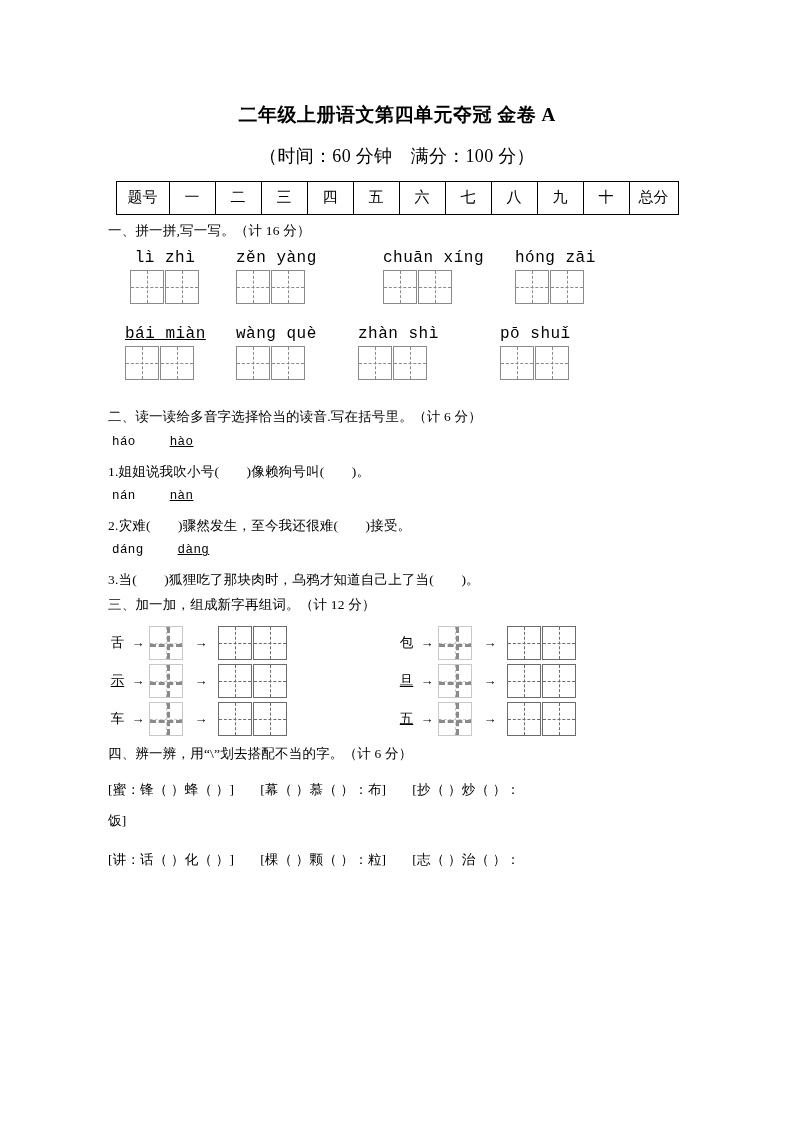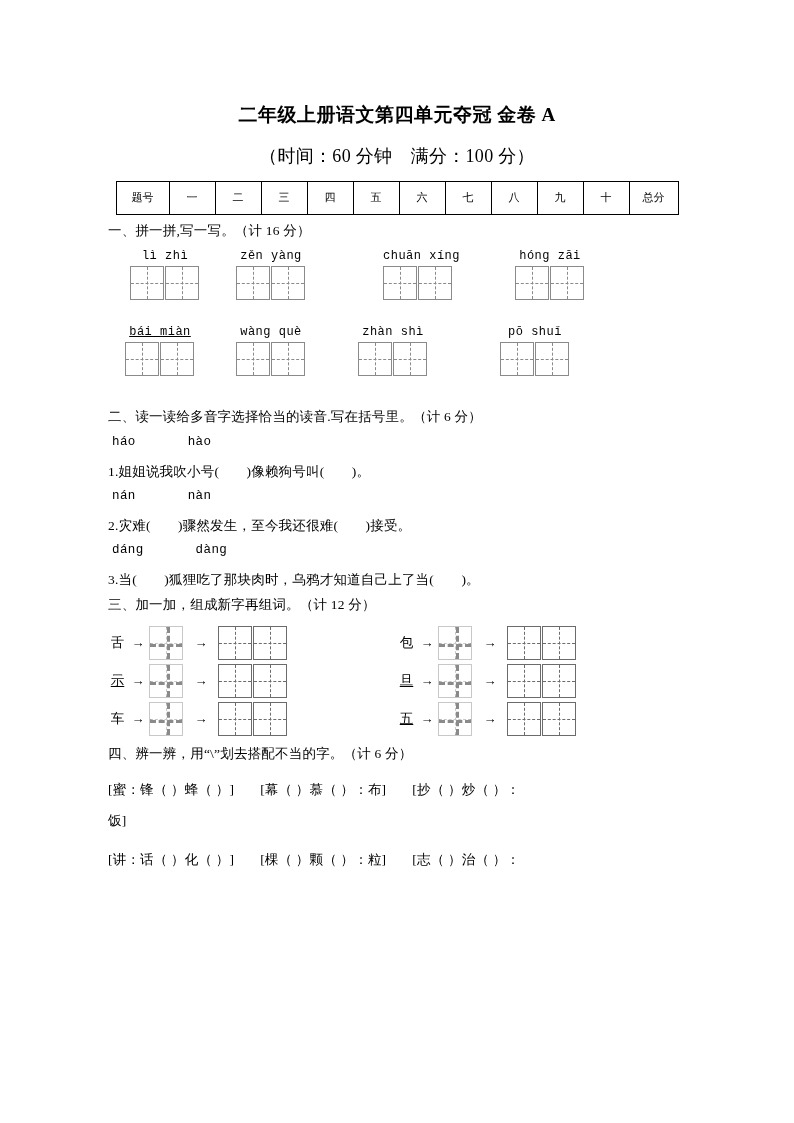--- a/index.html
+++ b/index.html
@@ -48,21 +48,21 @@
   table.score-table {
     border-collapse: collapse;
     table-layout: fixed;
     width: 545px;
   }
   table.score-table td {
     border: 1px solid #000;
     height: 32px;
     text-align: center;
     vertical-align: middle;
-    font-size: 11px;
+    font-size: 15px;
     padding: 0;
   }
   table.score-table td.head-col { width: 52px; }
   table.score-table td.num-col  { width: 45px; }
   table.score-table td.total-col{ width: 48px; }
 
   
   .sec-head {
     font-size: 13.5px;
     margin-top: 6px;
@@ -72,21 +72,21 @@
 
   
   .pinyin-block { margin-top: 8px; }
   .pinyin-row {
     position: relative;
     height: 76px;
   }
   .py-group { position: absolute; top: 0; }
   .py-label {
     font-family: "Liberation Mono", "DejaVu Sans Mono", monospace;
-    font-size: 12px;
+    font-size: 16px;
     letter-spacing: 0.5px;
     white-space: nowrap;
     text-align: center;
     margin-bottom: 3px;
   }
   .cells { display: flex; }
   .tzg {
     width: 34px;
     height: 34px;
     box-sizing: border-box;
@@ -116,21 +116,21 @@
   .tzg.plain::before, .tzg.plain::after { border-style: dashed; }
 
   
   .poly-item { margin-top: 8px; }
   .poly-readings {
     font-family: "Liberation Mono", "DejaVu Sans Mono", monospace;
     font-size: 12.5px;
     letter-spacing: 0.4px;
     padding-left: 4px;
   }
-  .poly-readings span.r2 { margin-left: 52px; }
+  .poly-readings span.r2 { margin-left: 34px; text-decoration: underline; }
   .poly-sentence {
     font-size: 13.5px;
     margin-top: 14px;
     letter-spacing: 0.2px;
   }
   .u { text-decoration: underline; }
 
   
   .add-grid {
     margin-top: 8px;

